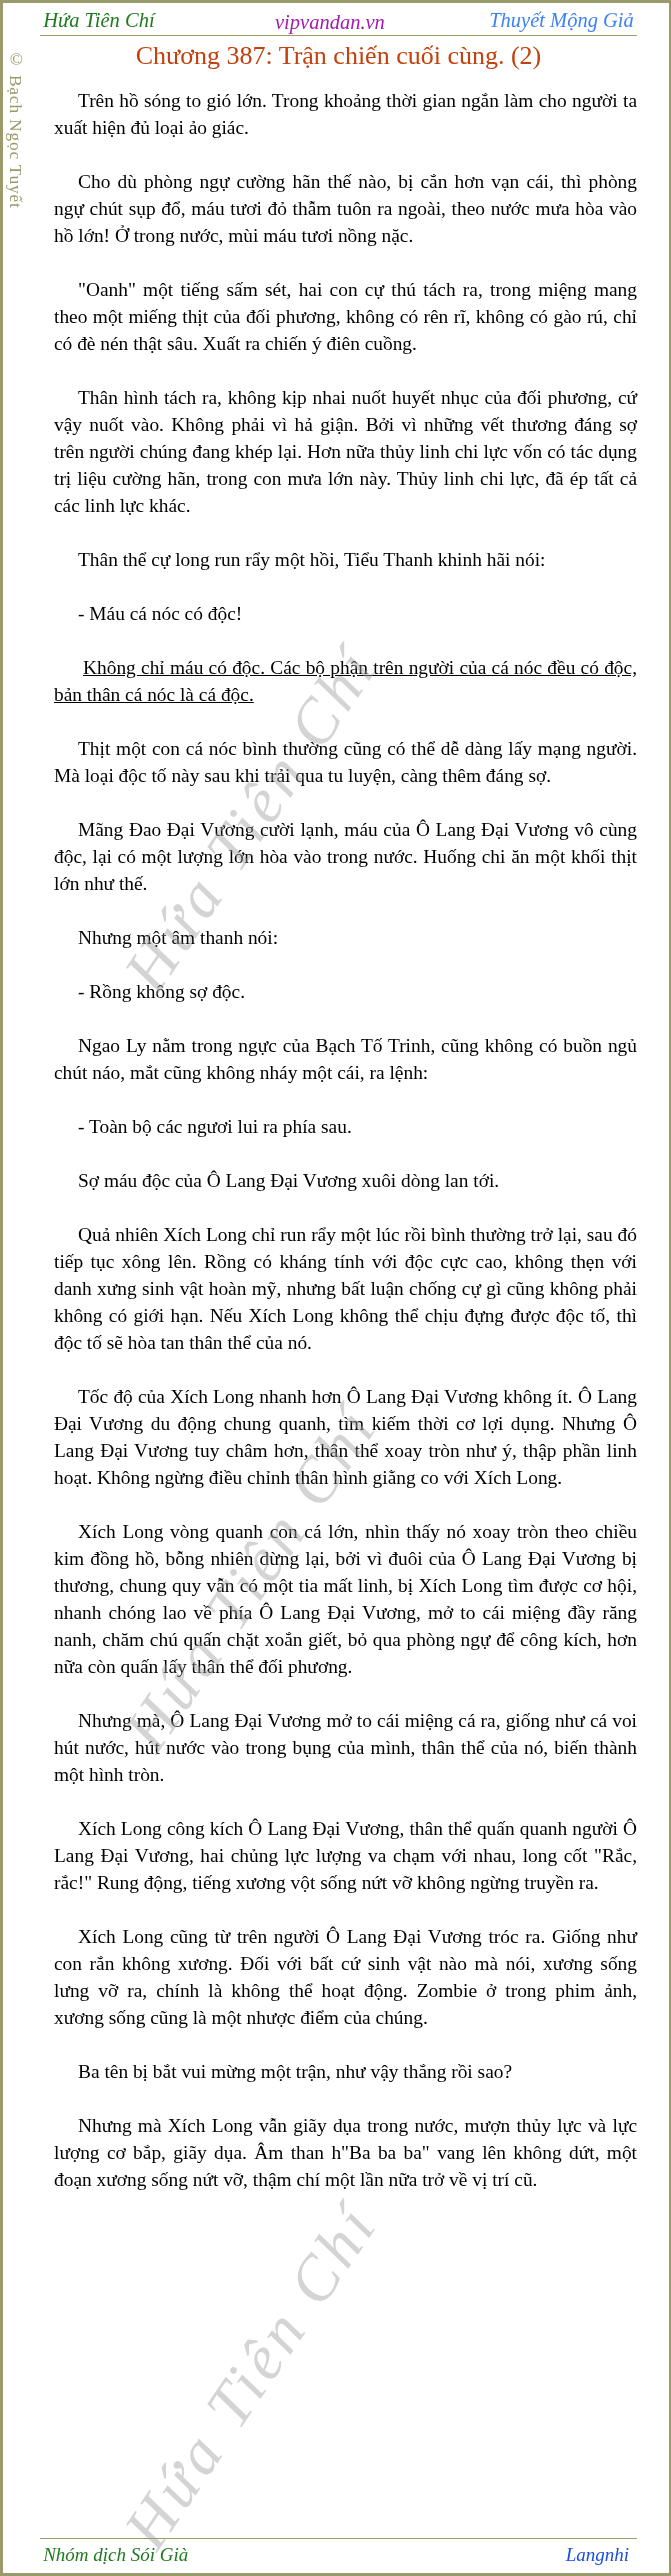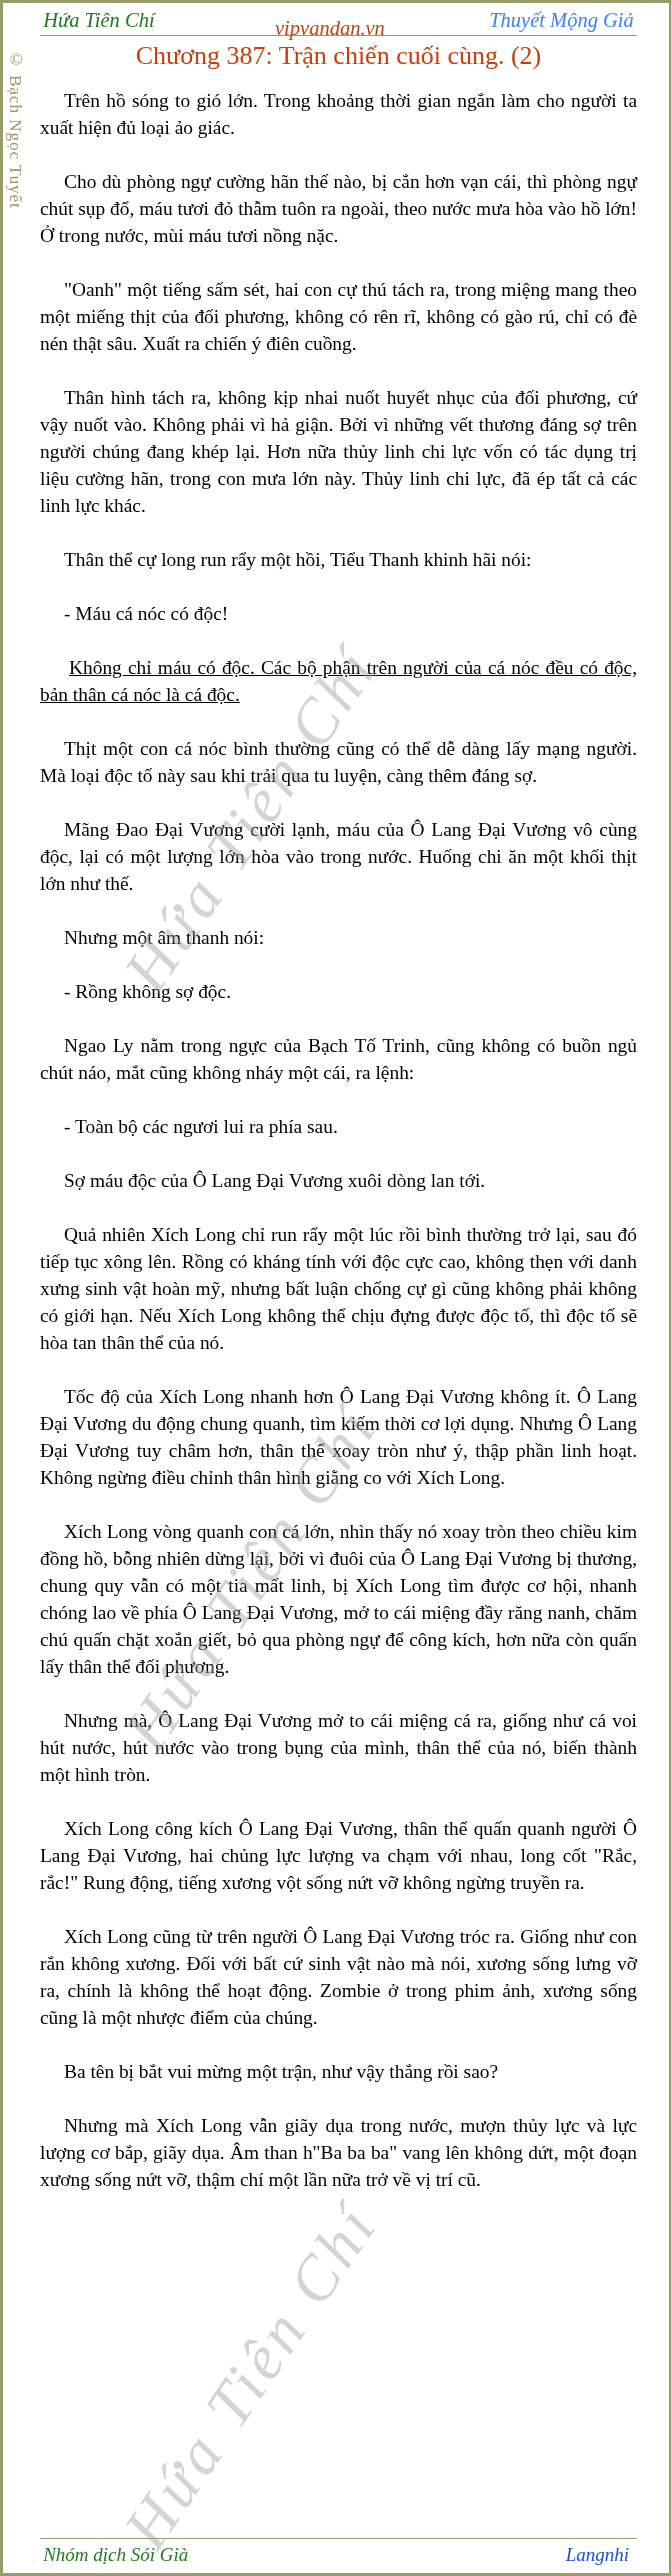--- a/index.html
+++ b/index.html
@@ -43,22 +43,22 @@
       height: 28.4px;
       border-bottom: 1.6px solid #9a9a6a;
       font-style: italic;
       font-size: 20.5px;
     }
     .header .left {
       position: absolute; left: 3.2px; top: 3.2px;
       color: #1e7a1e;
     }
     .header .center {
-      position: absolute; left: 235px; top: 11px;
-      color: #c2410c;
+      position: absolute; left: 235px; top: 5px;
+      color: #a21caf;
       text-align: right;
     }
     .header .right {
       position: absolute; right: 3.2px; top: 3.2px;
       color: #3b82f6;
     }
     .chapter-title {
       position: absolute;
       left: 40px;
       top: 40px;
@@ -71,21 +71,21 @@
     .content {
       position: absolute;
       left: 40px;
       top: 87px;
       width: 597px;
       font-size: 19.4px;
       line-height: 27px;
       color: #000000;
     }
     .content p {
-      margin: 0 0 27px 0;
+      margin: 0 0 27px 14px;
       text-indent: 24px;
       text-align: justify;
     }
     .content p.dialogue {
       text-indent: 24px;
     }
     .content p.indent-extra {
       text-indent: 29px;
       text-decoration: underline;
     }

